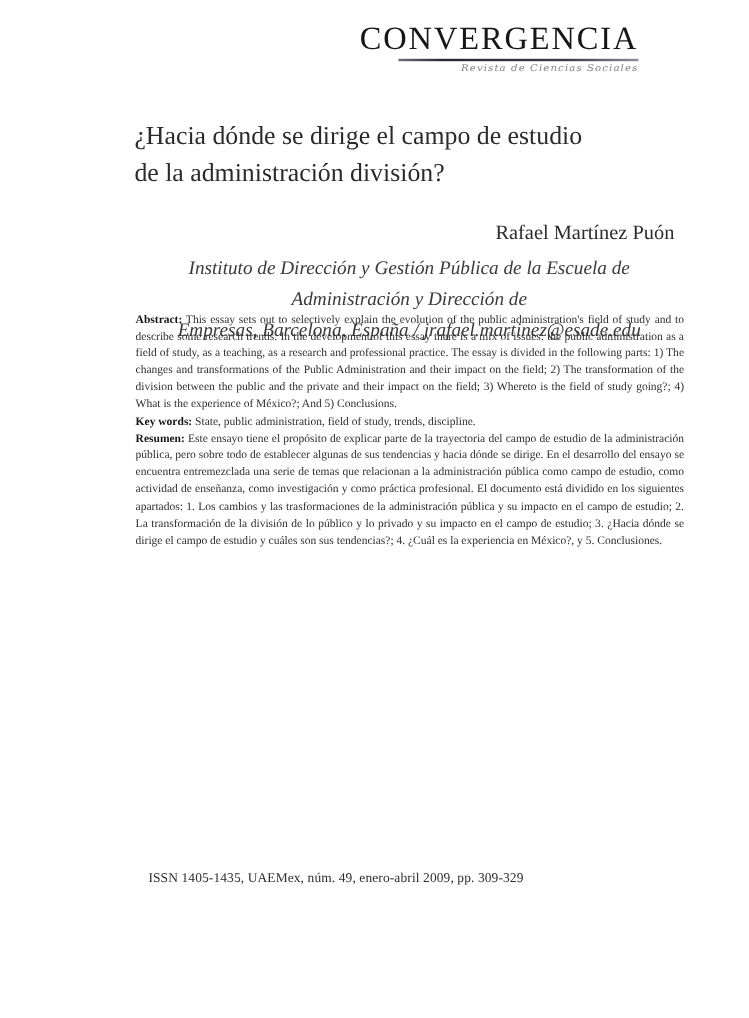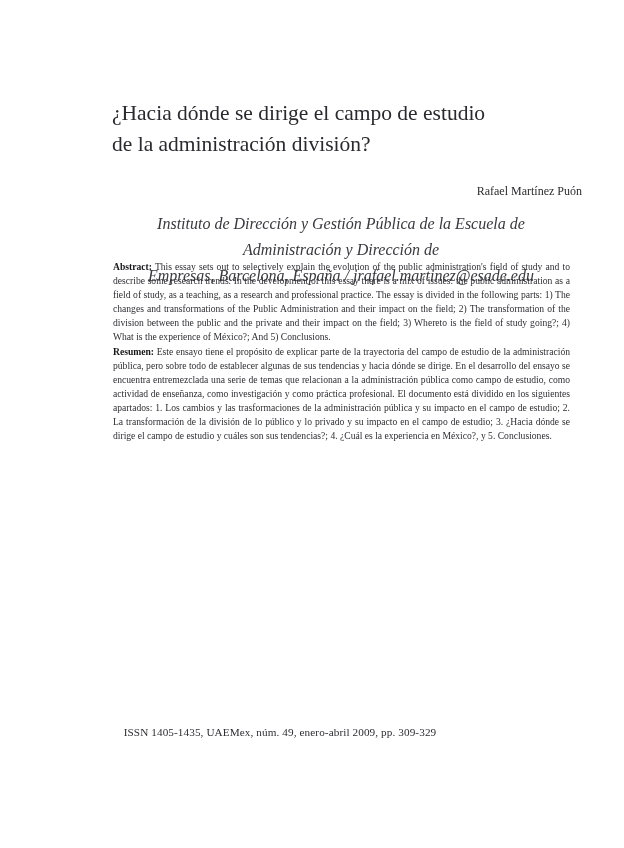--- a/index.html
+++ b/index.html
@@ -69,24 +69,24 @@
     font-size: 21.5px;
     line-height: 1.42;
     color: #2a2a2e;
     font-weight: 400;
   }
 
   
   .author {
     position: absolute;
     top: 184px;
-    left: 124px;
+    left: 104px;
     width: 458px;
     text-align: right;
-    font-size: 12px;
+    font-size: 17px;
     color: #2c2c30;
   }
 
   
   .affiliation {
     position: absolute;
     top: 211px;
     left: 112px;
     width: 458px;
     text-align: center;
@@ -137,39 +137,47 @@
     font-size: 11.2px;
     color: #2d2d32;
     letter-spacing: 0.1px;
   }
 </style>
 </head>
 <body>
 
 <div class="page">
 
+  <div class="masthead">
+    <div class="masthead-title">CONVERGENCIA</div>
+    <div class="masthead-rule"></div>
+    <div class="masthead-sub">Revista de Ciencias Sociales</div>
+  </div>
 
   <div class="doc-title">
     <span>¿Hacia dónde se dirige el campo de estudio</span><br>
     <span>de la administración división?</span>
   </div>
 
   <div class="author">Rafael Martínez Puón</div>
 
   <div class="affiliation">
     <span>Instituto de Dirección y Gestión Pública de la Escuela de Administración y Dirección de</span>
     <span class="aff-line2">Empresas, Barcelona, España / jrafael.martinez@esade.edu</span>
   </div>
 
   <div class="body-block">
 
     <p class="para">
       <span class="lead">Abstract:</span><span> This essay sets out to selectively explain the evolution of the public administration's field of study and to describe some research trends. In the development of this essay there is a mix of issues: the public administration as a field of study, as a teaching, as a research and professional practice. The essay is divided in the following parts: 1) The changes and transformations of the Public Administration and their impact on the field; 2) The transformation of the division between the public and the private and their impact on the field; 3) Whereto is the field of study going?; 4) What is the experience of México?; And 5) Conclusions.</span>
     </p>
 
+    <p class="para keywords">
+      <span class="lead">Key words:</span><span> State, public administration, field of study, trends, discipline.</span>
+    </p>
 
     <p class="para resumen">
       <span class="lead">Resumen:</span><span> Este ensayo tiene el propósito de explicar parte de la trayectoria del campo de estudio de la administración pública, pero sobre todo de establecer algunas de sus tendencias y hacia dónde se dirige. En el desarrollo del ensayo se encuentra entremezclada una serie de temas que relacionan a la administración pública como campo de estudio, como actividad de enseñanza, como investigación y como práctica profesional. El documento está dividido en los siguientes apartados: 1. Los cambios y las trasformaciones de la administración pública y su impacto en el campo de estudio; 2. La transformación de la división de lo público y lo privado y su impacto en el campo de estudio; 3. ¿Hacia dónde se dirige el campo de estudio y cuáles son sus tendencias?; 4. ¿Cuál es la experiencia en México?, y 5. Conclusiones.</span>
     </p>
 
 
   </div>
 
   <div class="footer">ISSN 1405-1435, UAEMex, núm. 49, enero-abril 2009, pp. 309-329</div>
 

